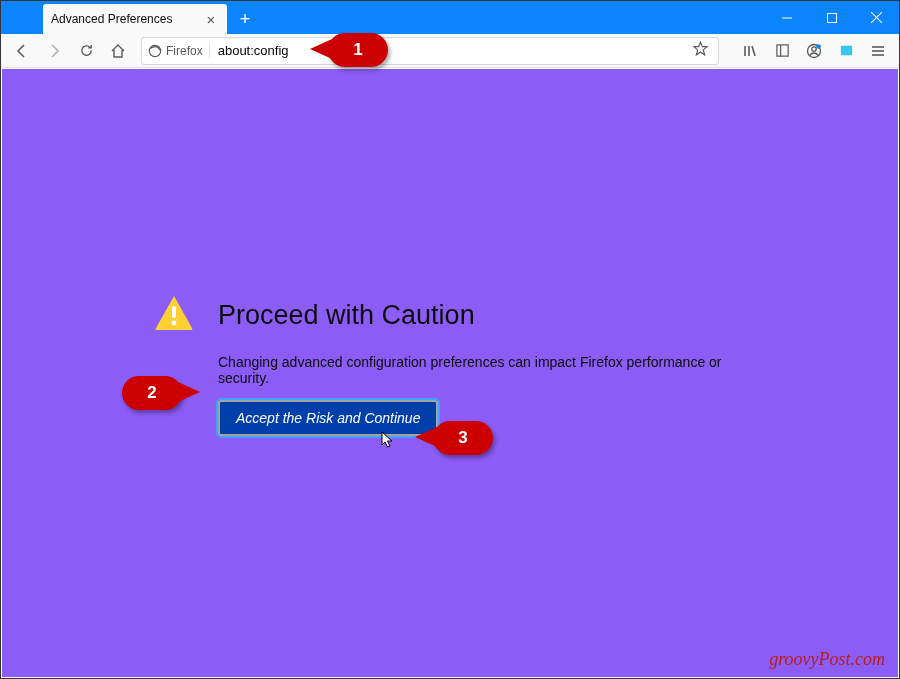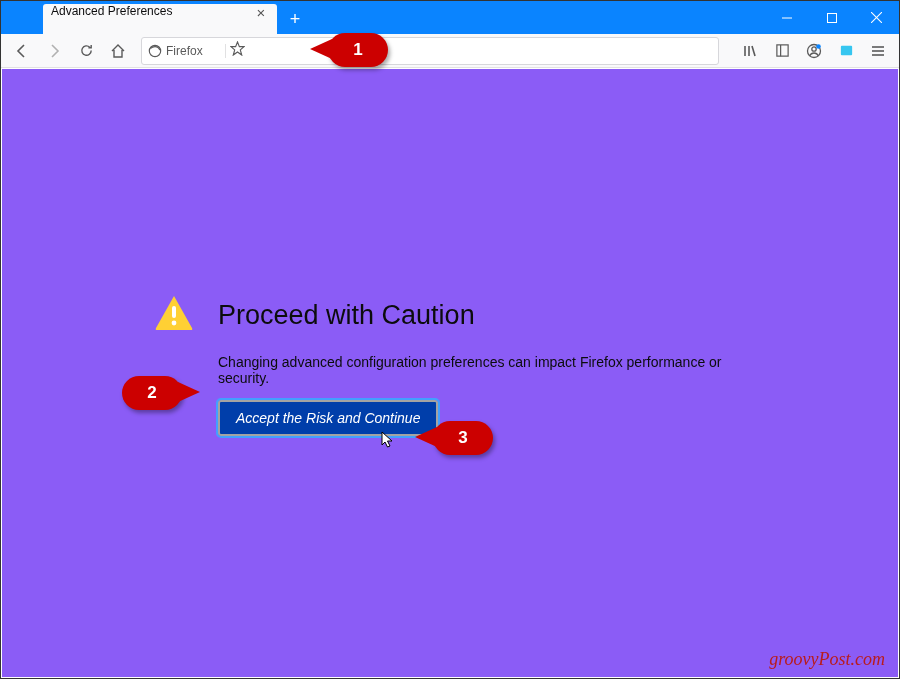--- a/index.html
+++ b/index.html
@@ -1,32 +1,32 @@
 <!DOCTYPE html>
 <html><head>
 <meta charset="utf-8">
 <style>
   * { box-sizing: border-box; margin: 0; padding: 0; }
   body { font-family: "Segoe UI", Arial, sans-serif; background: #fff; width: 900px; height: 679px; overflow: hidden; position: relative; border: 1px solid #333; }
   
   
   .titlebar { height: 33px; background: #0a84ff; display: flex; align-items: flex-end; }
-  .tab { background: #f9f9fa; height: 30px; margin-left: 42px; padding: 0 8px; display: flex; align-items: flex-start; border-radius: 3px 3px 0 0; width: 234px; position: relative; }
+  .tab { background: #f9f9fa; height: 30px; margin-left: 42px; padding: 0 8px; display: flex; align-items: center; border-radius: 3px 3px 0 0; width: 184px; position: relative; }
   .tab-title { font-size: 12px; color: #0c0c0d; flex: 1; }
   .tab-close { width: 16px; height: 16px; display: flex; align-items: center; justify-content: center; color: #555; font-size: 15px; }
   .new-tab { width: 28px; height: 28px; display: flex; align-items: center; justify-content: center; color: #fff; font-size: 18px; margin-left: 4px; margin-bottom: 1px; }
   .window-controls { margin-left: auto; display: flex; height: 33px; }
   .win-btn { width: 45px; display: flex; align-items: center; justify-content: center; color: #fff; }
   
   
   .toolbar { height: 34px; background: #f9f9fa; display: flex; align-items: center; padding: 0 6px; border-bottom: 1px solid #e1e1e2; gap: 2px; }
   .tb-btn { width: 30px; height: 28px; display: flex; align-items: center; justify-content: center; color: #5a5a5a; border-radius: 3px; }
   .tb-btn.disabled { color: #b1b1b1; }
   .urlbar { flex: 1; height: 28px; background: #fff; border: 1px solid #d7d7db; border-radius: 3px; display: flex; align-items: center; margin: 0 6px; padding: 0 6px; }
-  .identity { display: flex; align-items: center; gap: 4px; color: #5a5a5a; font-size: 12px; padding-right: 22px; border-right: 1px solid #e1e1e2; }
+  .identity { display: flex; align-items: center; gap: 4px; color: #5a5a5a; font-size: 12px; padding-right: 6px; border-right: 1px solid #e1e1e2; }
   .url-input { flex: 1; border: none; outline: none; font-size: 13px; padding: 0 8px; background: transparent; }
   .star { color: #5a5a5a; padding: 0 4px; }
   .right-icons { display: flex; gap: 2px; margin-left: 8px; }
   
   
   .content { position: absolute; top: 68px; left: 1px; right: 1px; bottom: 1px; background: #8b5cf6; }
   .caution-box { position: absolute; left: 152px; top: 225px; width: 620px; }
   .warning-row { display: flex; align-items: center; gap: 24px; margin-bottom: 18px; }
   .warning-icon { width: 40px; }
   .heading { font-size: 27px; font-weight: 300; color: #0c0c0d; }
@@ -102,20 +102,21 @@
       </svg>
   </div>
   <div class="urlbar">
     <div class="identity">
       <svg width="14" height="14" viewBox="0 0 16 16">
           <circle cx="8" cy="8" r="6.5" fill="none" stroke="#5a5a5a" stroke-width="1.3"></circle>
           <path d="M3 5 Q5 3 8 3 Q12 3 13.5 7" fill="none" stroke="#5a5a5a" stroke-width="1.3"></path>
         </svg>
       <span>Firefox</span>
     </div>
+    <input class="url-input" value="about:config" style="">
     <span class="star">
       <svg width="15" height="15" viewBox="0 0 16 16">
           <path d="M8 1 L10 6 L15 6 L11 9.5 L12.5 15 L8 11.8 L3.5 15 L5 9.5 L1 6 L6 6 Z" fill="none" stroke="#5a5a5a" stroke-width="1.2"></path>
         </svg>
     </span>
   </div>
   <div class="right-icons">
     <div class="tb-btn">
       <svg width="16" height="16" viewBox="0 0 16 16">
           <line x1="3" y1="3" x2="3" y2="13" stroke="#5a5a5a" stroke-width="1.6"></line>

